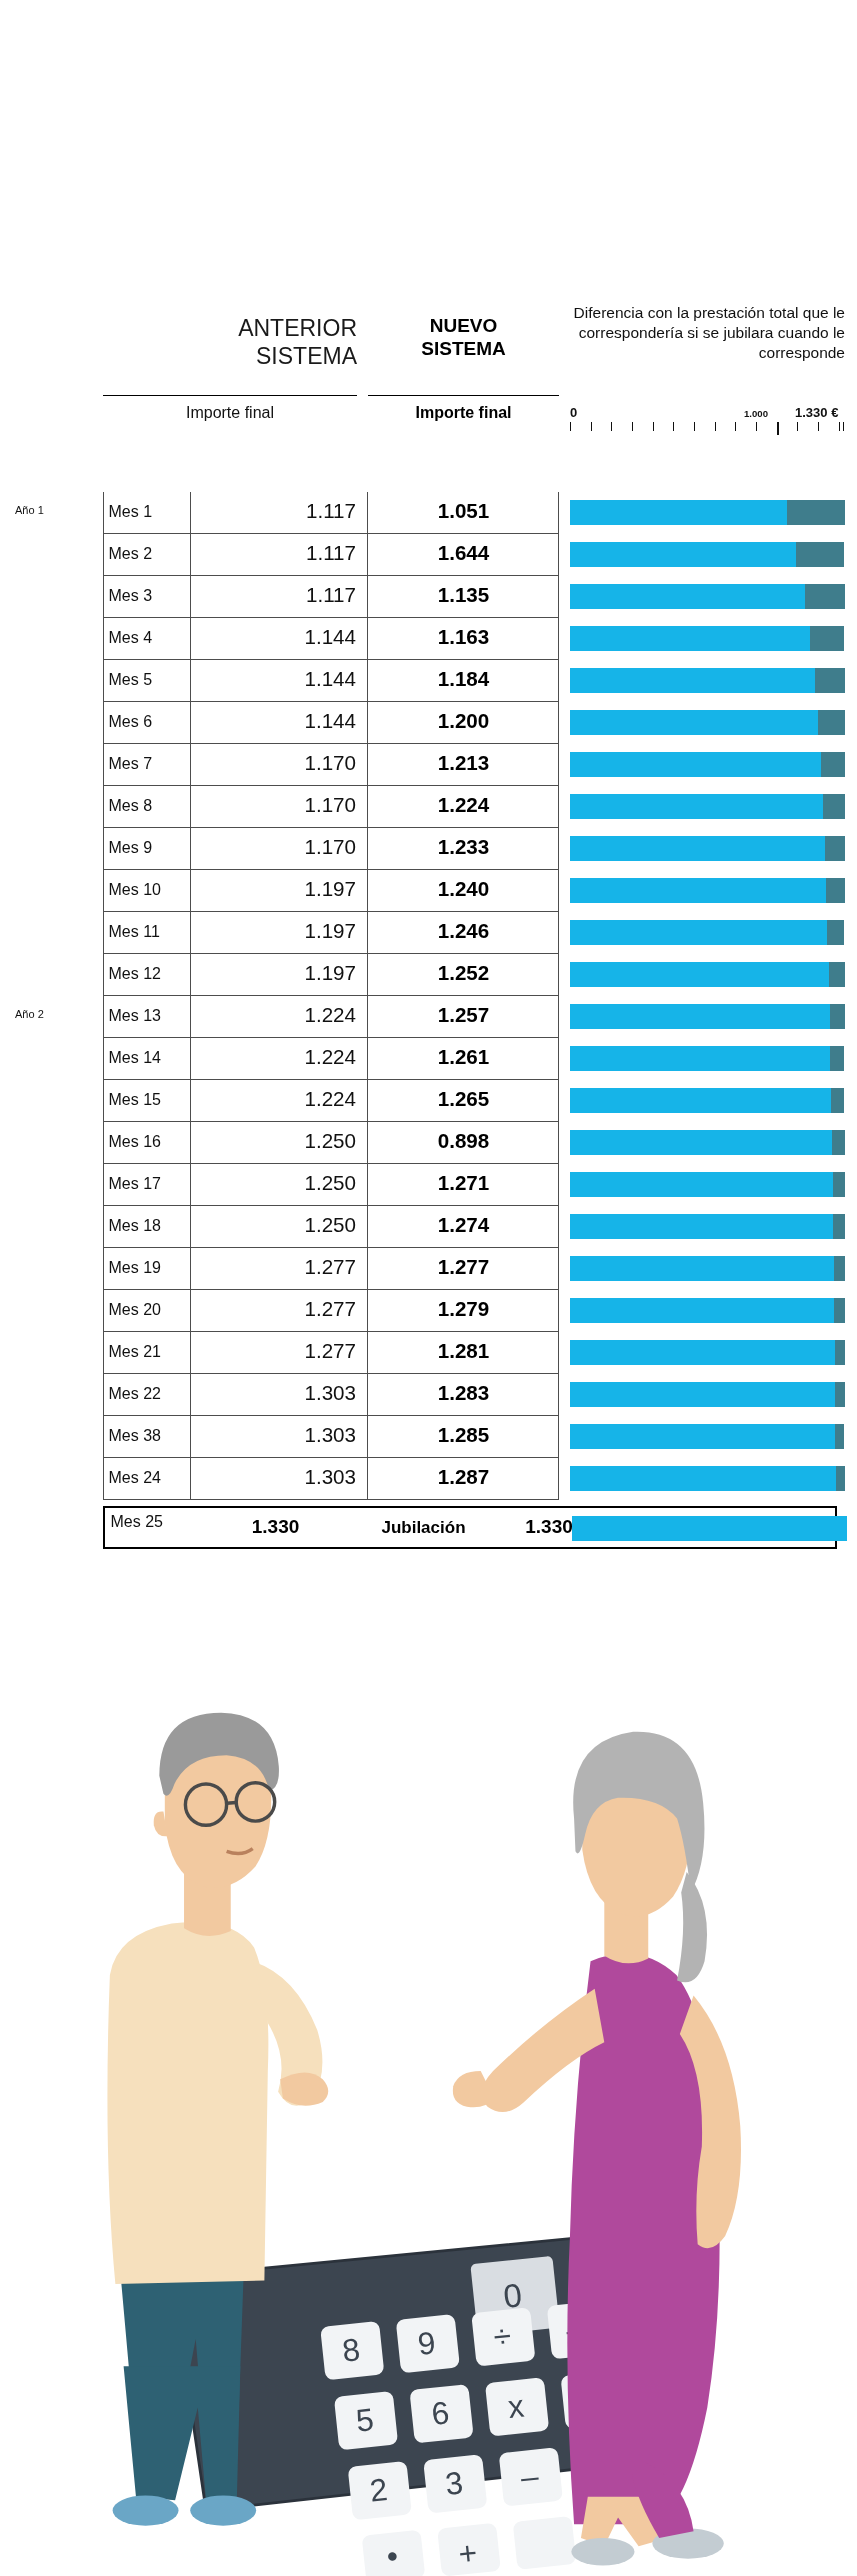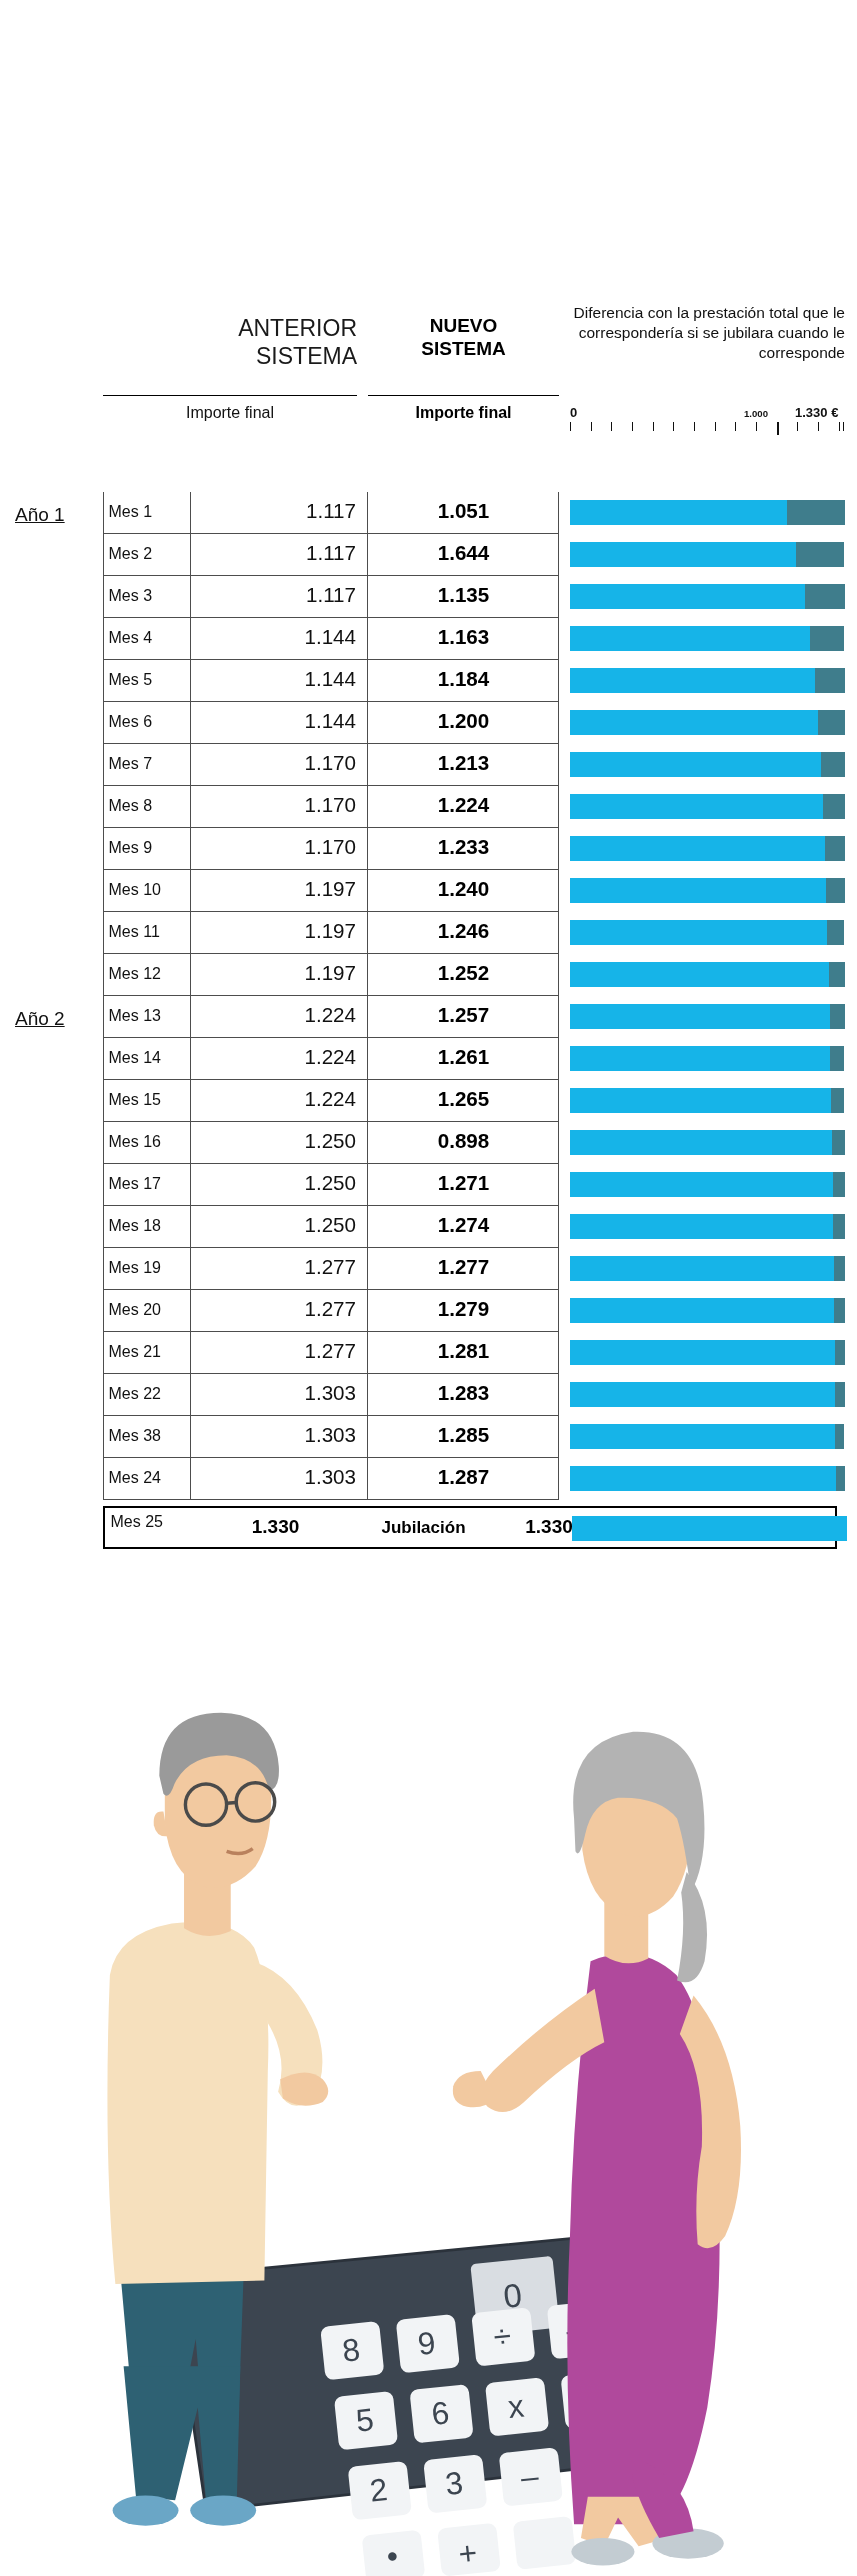--- a/index.html
+++ b/index.html
@@ -176,23 +176,22 @@
     width: 857px;
   }
   .row {
     position: relative;
     height: 42px;
   }
   .row .yearlbl {
     position: absolute;
     left: 15px;
     top: 11.7px;
-    font-size: 19px;
+    font-size: 11px;
     color: #111;
-    text-decoration: underline;
   }
   .row .mes {
     position: absolute;
     left: 103px;
     top: 11px;
     width: 84px;
     font-size: 16px;
     color: #111;
     padding-left: 5.5px;
     box-sizing: border-box;

